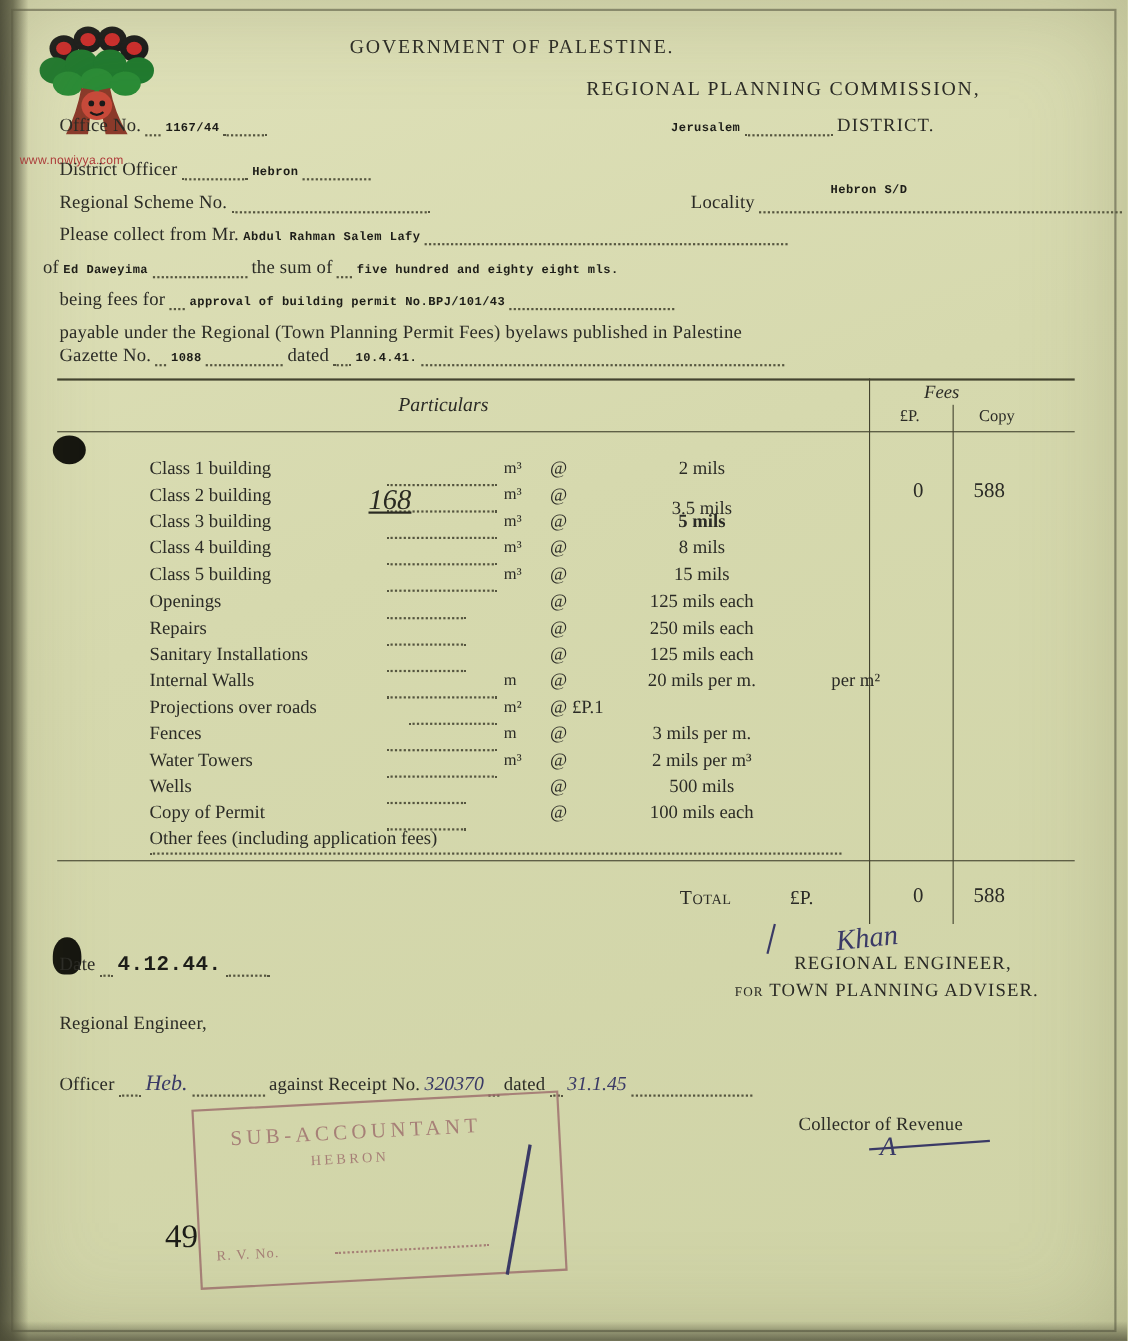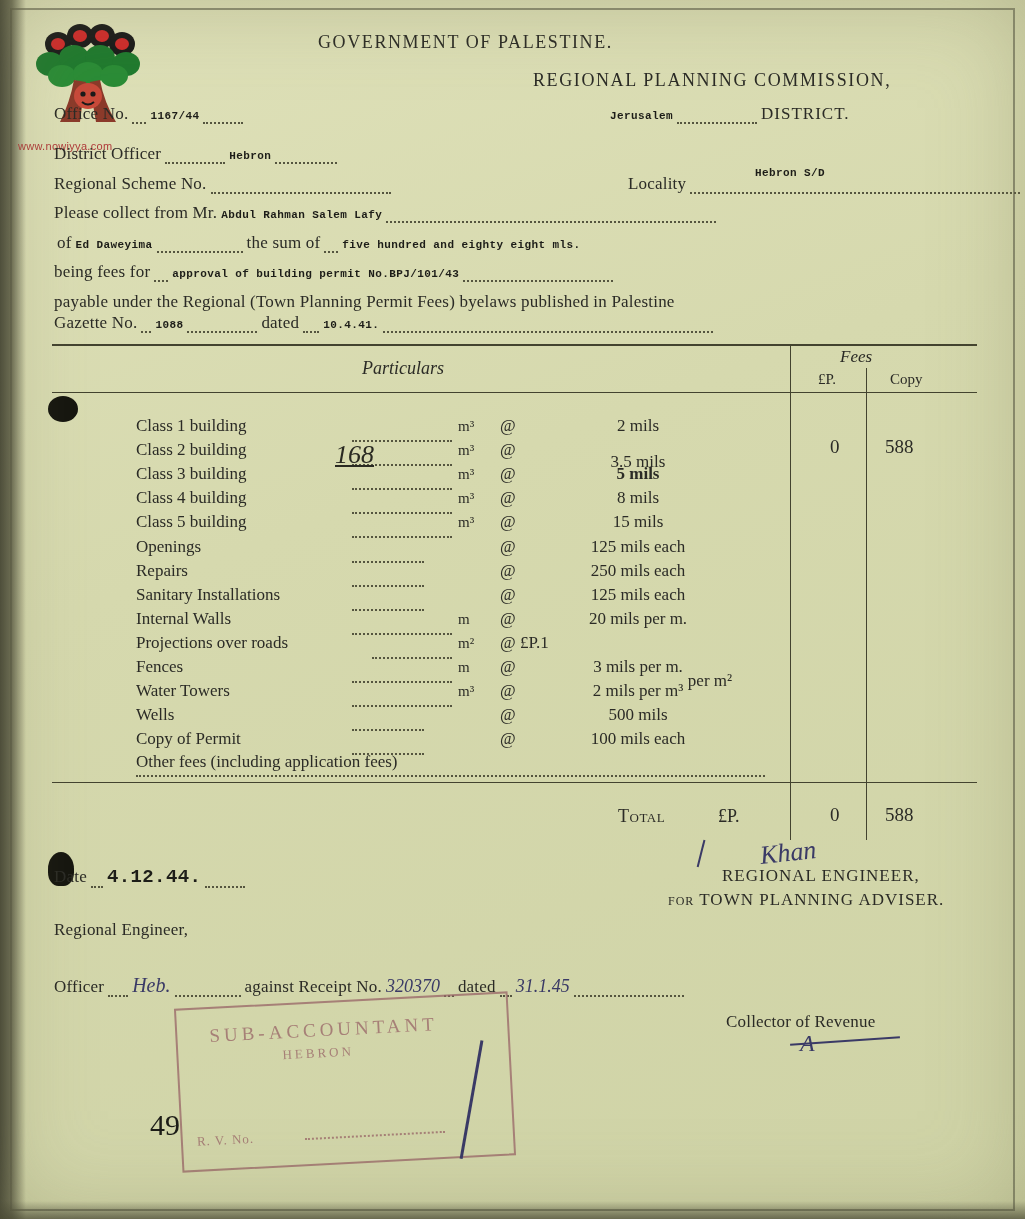--- a/index.html
+++ b/index.html
@@ -189,21 +189,21 @@
     <span class="printed">Locality</span>
     <span class="dots" style="width:330px;"></span>
   </div>
 
   <div class="row" style="left:54px;top:203px;">
     <span class="printed">Please collect from Mr.</span>
     <span class="type">Abdul Rahman Salem Lafy</span>
     <span class="dots" style="width:330px;"></span>
   </div>
 
-  <div class="row" style="left:57px;top:233px;">
+  <div class="row" style="left:39px;top:233px;">
     <span class="printed">of</span>
     <span class="type">Ed Daweyima</span>
     <span class="dots" style="width:86px;"></span>
     <span class="printed">the sum of</span>
     <span class="dots" style="width:14px;"></span>
     <span class="type">five hundred and eighty eight mls.</span>
   </div>
 
   <div class="row" style="left:54px;top:262px;">
     <span class="printed">being fees for</span>
@@ -288,21 +288,21 @@
   <div class="item" style="top:609px;">Internal Walls</div>
   <div class="idots" style="top:619px;"></div>
   <div class="iunit" style="top:611px;">m</div>
   <div class="iat" style="top:609px;">@</div>
   <div class="irate" style="top:609px;">20 mils per m.</div>
 
   <div class="item" style="top:633px;">Projections over roads</div>
   <div class="idots" style="top:643px;width:80px;left:372px;"></div>
   <div class="iunit" style="top:635px;">m²</div>
   <div class="iat" style="top:633px;">@ £P.1</div>
-  <div class="irate" style="top:671px;left:620px;width:180px;text-align:center;">per m²</div>
+  <div class="irate" style="top:609px;left:620px;width:180px;text-align:right;">per m²</div>
 
   <div class="item" style="top:657px;">Fences</div>
   <div class="idots" style="top:667px;"></div>
   <div class="iunit" style="top:659px;">m</div>
   <div class="iat" style="top:657px;">@</div>
   <div class="irate" style="top:657px;">3 mils per m.</div>
 
   <div class="item" style="top:681px;">Water Towers</div>
   <div class="idots" style="top:691px;"></div>
   <div class="iunit" style="top:683px;">m³</div>

